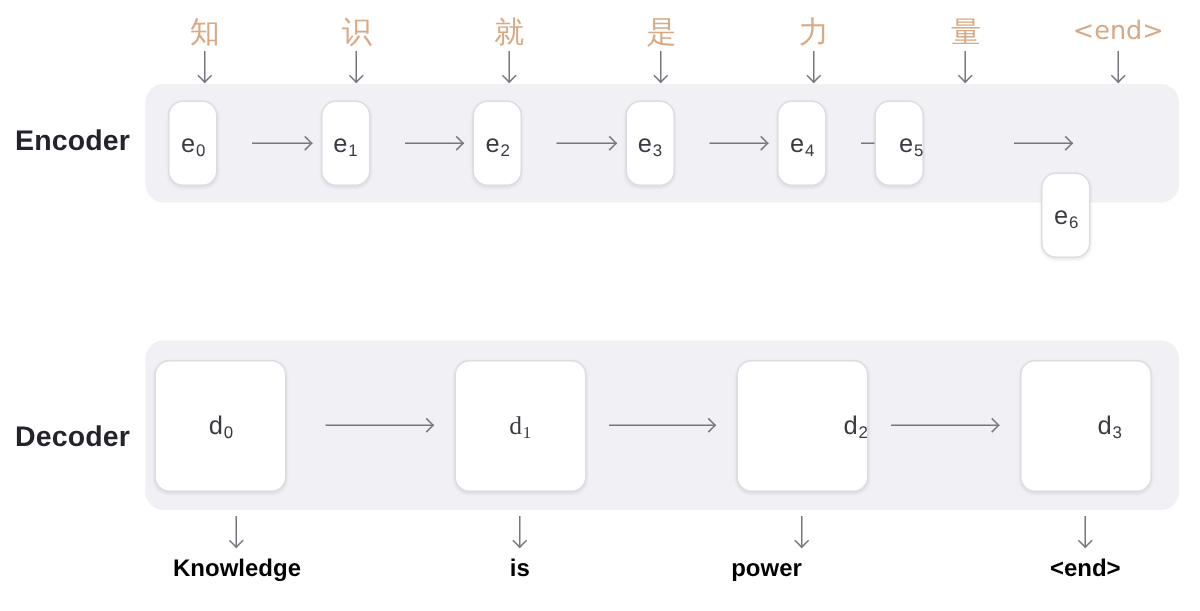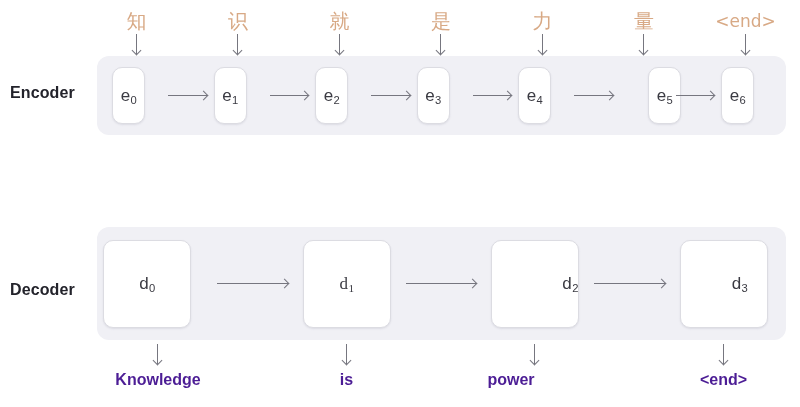--- a/index.html
+++ b/index.html
@@ -15,21 +15,21 @@
 
   .diagram {
     position: relative;
     width: 800px;
     height: 407px;
   }
 
   
   .row-label {
     position: absolute;
-    font-size: 16px;
+    font-size: 19px;
     font-weight: bold;
     color: #23232b;
     letter-spacing: 0.1px;
     white-space: nowrap;
   }
   #encoder-label { left: 10px; top: 84px; }
   #decoder-label { left: 10px; top: 281px; }
 
   
   .panel {
@@ -134,21 +134,21 @@
     white-space: nowrap;
     font-family: "DejaVu Sans", "Liberation Sans", sans-serif;
   }
   .token-in.latin { font-size: 17px; top: 11px; }
 
   .token-out {
     position: absolute;
     top: 371px;
     font-size: 16px;
     font-weight: bold;
-    color: #4c1d95;
+    color: #000000;
     text-align: center;
     white-space: nowrap;
   }
 </style>
 </head>
 <body>
 
 <div class="diagram">
 
   <div class="row-label" id="encoder-label">Encoder</div>
@@ -213,33 +213,33 @@
       </div>
       <div class="v-arrow in-arrow" style="left: 537.5px;">
         <div class="shaft"></div>
         <div class="head"></div>
       </div>
       <div class="token-in" style="left: 472.5px; width: 140px;">力</div>
       <div class="h-arrow enc-arrow" style="left: 574px; width: 38.5px;">
         <div class="shaft"></div>
         <div class="head"></div>
       </div>
-      <div class="cell enc-cell" style="left: 648px;">
+      <div class="cell enc-cell" style="left: 583px; justify-content: flex-end;">
         <span>e<sub>5</sub></span>
       </div>
       <div class="v-arrow in-arrow" style="left: 639px;">
         <div class="shaft"></div>
         <div class="head"></div>
       </div>
       <div class="token-in" style="left: 574px; width: 140px;">量</div>
       <div class="h-arrow enc-arrow" style="left: 675.5px; width: 38.5px;">
         <div class="shaft"></div>
         <div class="head"></div>
       </div>
-      <div class="cell enc-cell" style="left: 721px;">
+      <div class="cell enc-cell" style="left: 694px; margin-top: 48px;">
         <span>e<sub>6</sub></span>
       </div>
       <div class="v-arrow in-arrow" style="left: 740.5px;">
         <div class="shaft"></div>
         <div class="head"></div>
       </div>
       <div class="token-in latin" style="left: 675.5px; width: 140px;">&lt;end&gt;</div>
       <div class="cell dec-cell" style="left: 103px;">
         <span>d<sub>0</sub></span>
       </div>

